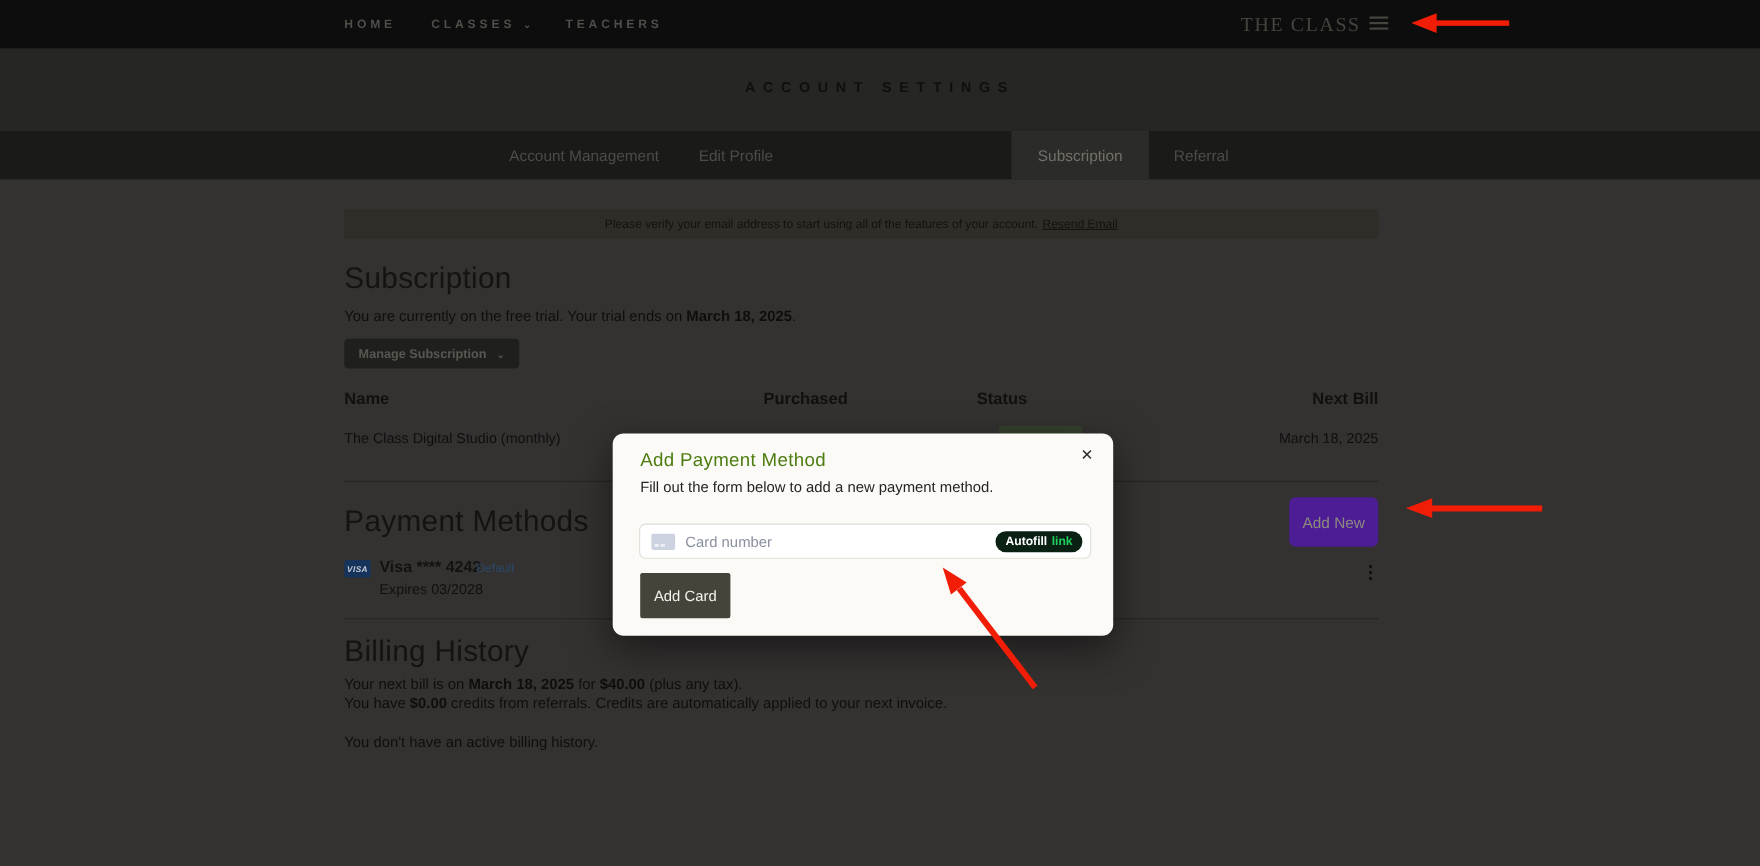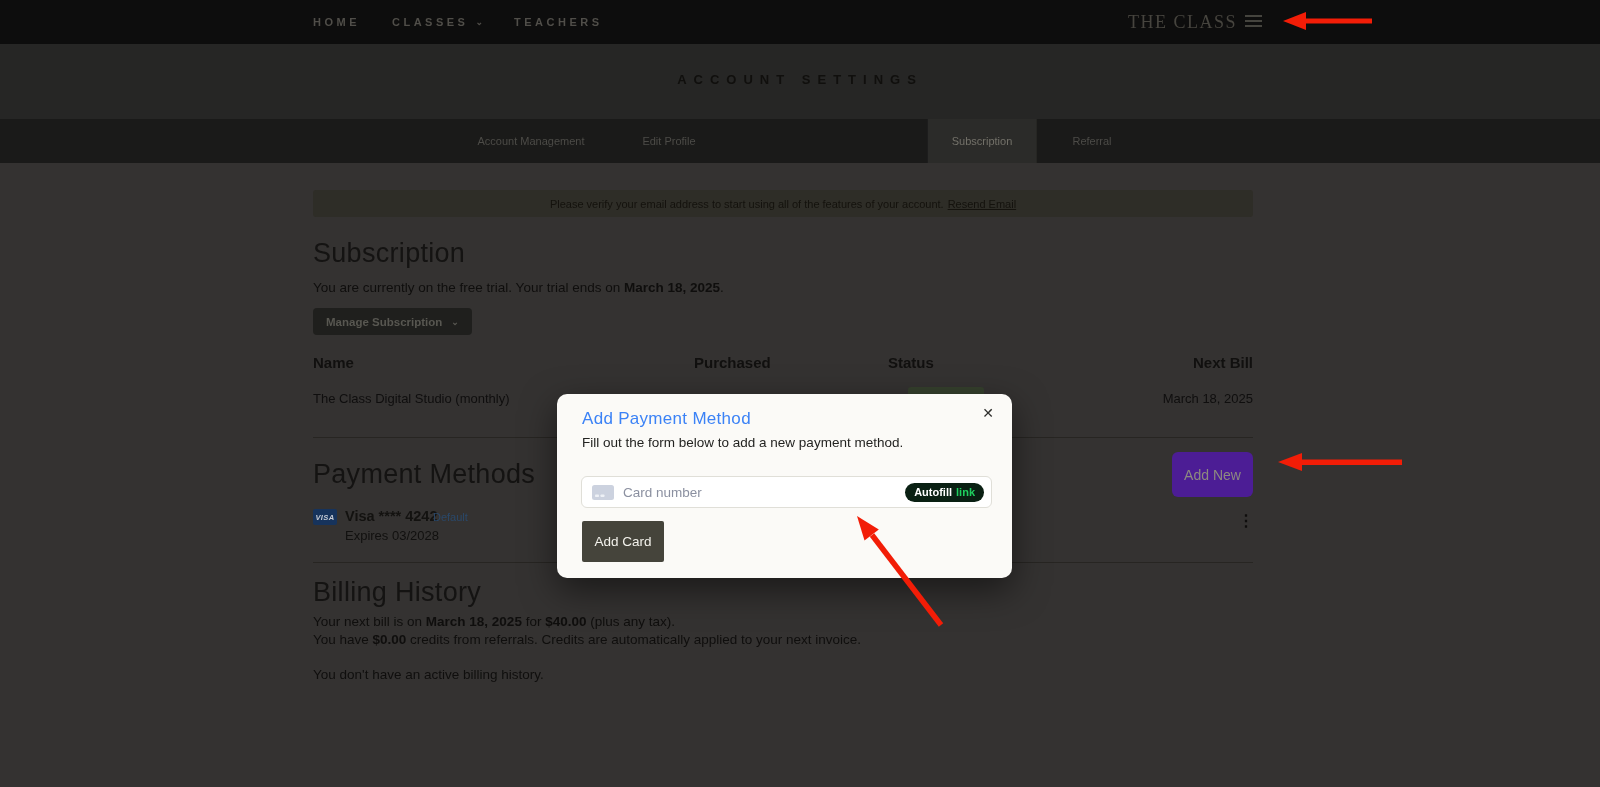--- a/index.html
+++ b/index.html
@@ -22,21 +22,21 @@
   .hamburger i { display:block; height:2px; background:#45443e; margin-bottom:3px; }
 
   
   .header-band { position:absolute; top:44px; left:0; width:1600px; height:75px; background:#262625; }
   .header-title { position:absolute; top:28px; left:0; width:1600px; text-align:center;
     font-size:13px; font-weight:600; letter-spacing:7px; color:#100f0d; }
 
   
   .tabbar { position:absolute; top:119px; left:0; width:1600px; height:44px; background:#1a1a19; }
   .tab { position:absolute; top:0; height:44px; transform:translateX(-50%);
-    display:flex; align-items:center; padding:0 24px; font-size:11px; color:#4c4b47;
+    display:flex; align-items:center; padding:0 24px; font-size:14px; color:#4c4b47;
     white-space:nowrap; cursor:pointer; }
   .tab.active { background:#2b2b29; color:#737169; }
 
   
   .banner { position:absolute; left:313px; top:190px; width:940px; height:27px; background:#2e2d27;
     border-radius:3px; display:flex; align-items:center; justify-content:center; gap:4px;
     font-size:11px; color:#14120d; }
   .banner .resend { text-decoration:underline; cursor:pointer; color:#14120d; }
 
   .h-light { position:absolute; left:313px; font-weight:300; letter-spacing:0.3px;
@@ -71,21 +71,21 @@
   .default-badge { position:absolute; left:433px; top:511px; font-size:11px; color:#2a4869; }
   .expires { position:absolute; left:345px; top:528px; font-size:13px; color:#11100f; }
   .kebab { position:absolute; left:1238px; top:511px; font-size:16px; font-weight:700;
     color:#0e0d0c; cursor:pointer; line-height:1.2; }
 
   
   .modal { position:absolute; left:557px; top:394px; width:455px; height:184px;
     background:#fbfaf7; border-radius:10px; box-shadow:0 12px 35px rgba(0,0,0,0.5); z-index:10; }
   .modal-close { position:absolute; right:12px; top:7px; font-size:14px; color:#2e2e2c;
     padding:4px 6px; cursor:pointer; }
-  .modal-title { position:absolute; left:25px; top:15px; font-size:17px; color:#3b82f6;
+  .modal-title { position:absolute; left:25px; top:15px; font-size:17px; color:#4d7c0f;
     letter-spacing:0.3px; }
   .modal-sub { position:absolute; left:25px; top:41px; font-size:13.5px; color:#232321; }
   .card-input { position:absolute; left:24px; top:82px; width:411px; height:32px;
     background:#ffffff; border:1px solid #e0dfd8; border-radius:6px;
     display:flex; align-items:center; padding:0 7px 0 10px; }
   .cc-field { border:none; outline:none; flex:1; margin-left:9px; font-size:13.5px;
     color:#30313d; background:transparent; font-family:inherit; min-width:0; }
   .cc-field::placeholder { color:#8b90a0; }
   .autofill-pill { height:19px; background:#0a2013; border-radius:10px; display:flex;
     align-items:center; gap:4px; padding:0 9px; font-size:11px; font-weight:700;

